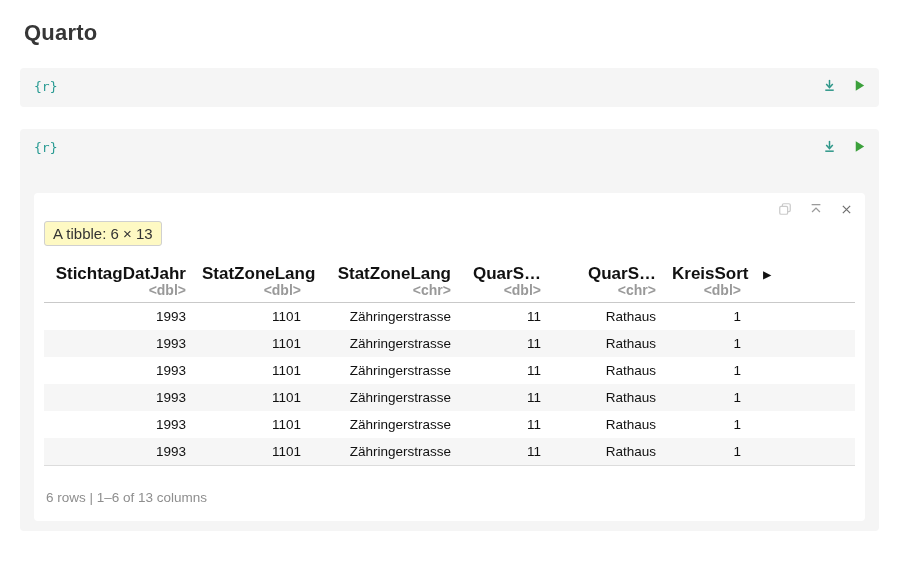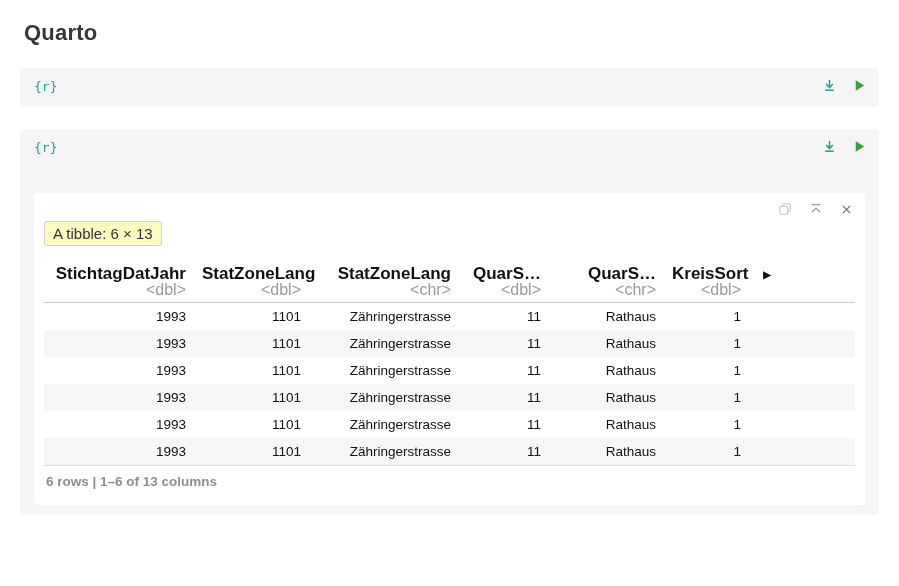--- a/index.html
+++ b/index.html
@@ -42,27 +42,27 @@
     padding: 3px 8px; margin: 2px 0 18px 0;
   }
   table.tibble { width: 100%; border-collapse: collapse; table-layout: fixed; font-size: 13.5px; color: #111; }
   .tibble th {
     font-weight: 700; text-align: right; padding: 2px 8px 5px;
     border-bottom: 1px solid #c9c9c9; vertical-align: bottom;
   }
   .tibble th.left, .tibble td.left { text-align: right; }
   .tibble th.right, .tibble td.right { text-align: right; }
   .col-name { font-size: 17px; line-height: 15px; }
-  .col-type { font-weight: 400; color: #999; font-size: 16px; line-height: 14px; margin-top: 2px; }
+  .col-type { font-weight: 700; color: #999; font-size: 14px; line-height: 14px; margin-top: 2px; }
   .tibble td { padding: 6px 8px; }
   .tibble tbody tr:nth-child(even) { background: #f6f6f6; }
   .tibble tbody tr:last-child td { border-bottom: 1px solid #dcdcdc; }
   .arrow-th { text-align: left; padding-left: 4px; }
   .next-cols { display: inline-block; font-size: 10px; color: #111; cursor: pointer; margin-bottom: 17px; }
-  .table-footer { color: #8e8e8e; font-size: 13.5px; margin-top: 8px; padding-left: 2px; font-weight: bold; }
+  .table-footer { color: #8e8e8e; font-size: 13.5px; margin-top: 24px; padding-left: 2px; }
 </style>
 </head>
 <body>
 
 <div class="page">
 
   <h1 class="title">Quarto</h1>
 
   <section class="chunk">
     <div class="chunk-actions">

